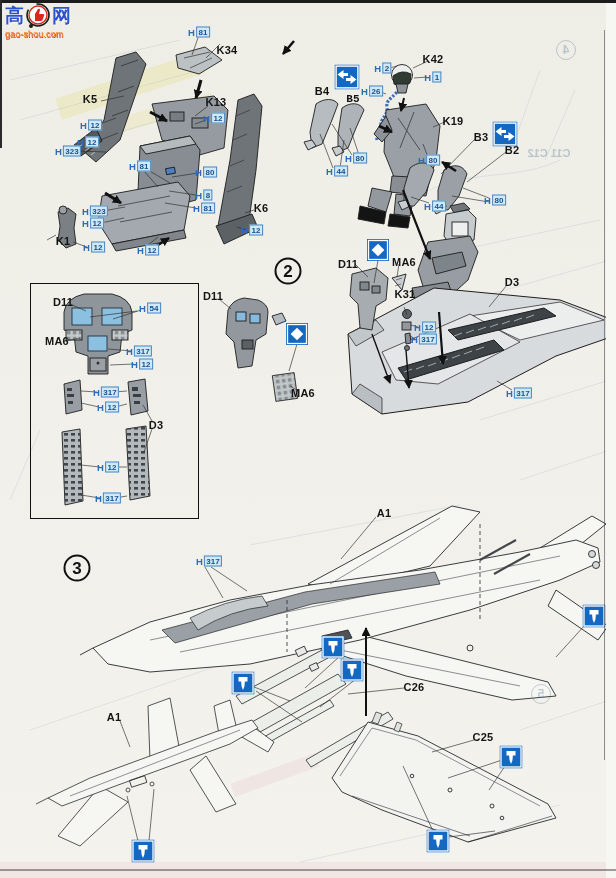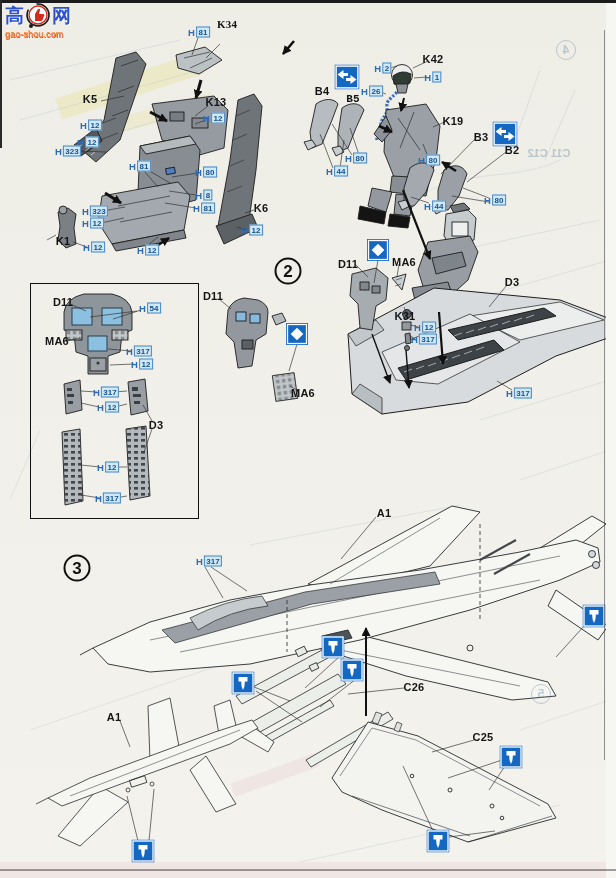--- a/index.html
+++ b/index.html
@@ -287,36 +287,36 @@
   </div>
 
   <div class="stepc" style="left:288px;top:271px;">
     <span>2</span>
   </div>
   <div class="stepc" style="left:77px;top:568px;">
     <span>3</span>
   </div>
 
   <div id="overlay">
-      <div class="plabel" style="left: 227px; top: 24px; font-family: Liberation Serif, serif;">K34</div>
+      <div class="plabel" style="left: 227px; top: 50px;">K34</div>
       <div class="plabel" style="left: 90px; top: 99px;">K5</div>
       <div class="plabel" style="left: 216px; top: 102px;">K13</div>
       <div class="plabel" style="left: 261px; top: 208px;">K6</div>
       <div class="plabel" style="left: 41px; top: 241px; padding-left: 44px;">K1</div>
       <div class="plabel" style="left: 322px; top: 91px;">B4</div>
       <div class="plabel" style="left: 353px; top: 99px; font-family: Liberation Mono, monospace;">B5</div>
       <div class="plabel" style="left: 433px; top: 59px;">K42</div>
       <div class="plabel" style="left: 453px; top: 121px;">K19</div>
       <div class="plabel" style="left: 481px; top: 137px;">B3</div>
       <div class="plabel" style="left: 512px; top: 150px;">B2</div>
       <div class="plabel" style="left: 213px; top: 296px;">D11</div>
       <div class="plabel" style="left: 303px; top: 393px;">MA6</div>
       <div class="plabel" style="left: 348px; top: 264px;">D11</div>
       <div class="plabel" style="left: 404px; top: 262px;">MA6</div>
-      <div class="plabel" style="left: 405px; top: 316px;">K31</div>
+      <div class="plabel" style="left: 405px; top: 294px;">K31</div>
       <div class="plabel" style="left: 512px; top: 282px;">D3</div>
       <div class="plabel" style="left: 63px; top: 302px;">D11</div>
       <div class="plabel" style="left: 57px; top: 341px;">MA6</div>
       <div class="plabel" style="left: 156px; top: 425px;">D3</div>
       <div class="plabel" style="left: 384px; top: 513px;">A1</div>
       <div class="plabel" style="left: 414px; top: 687px;">C26</div>
       <div class="plabel" style="left: 114px; top: 717px;">A1</div>
       <div class="plabel" style="left: 483px; top: 737px;">C25</div>
       <div class="hco" style="left: 199px; top: 32px;">
         <span class="hp">H</span>

